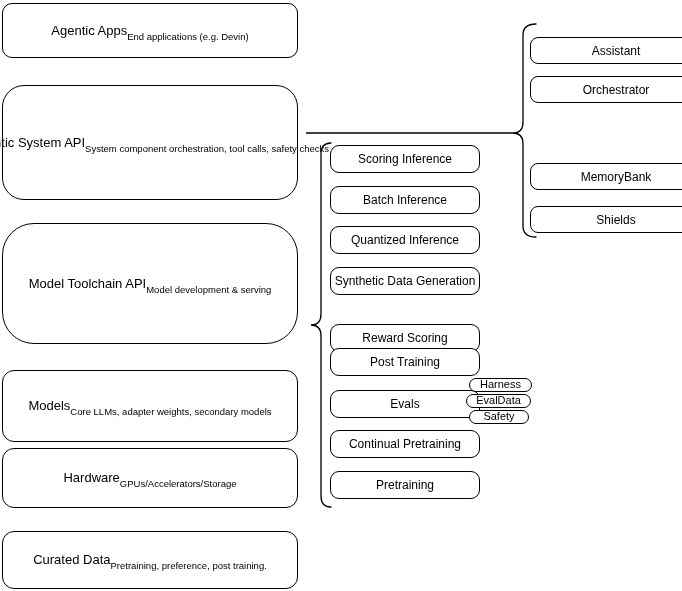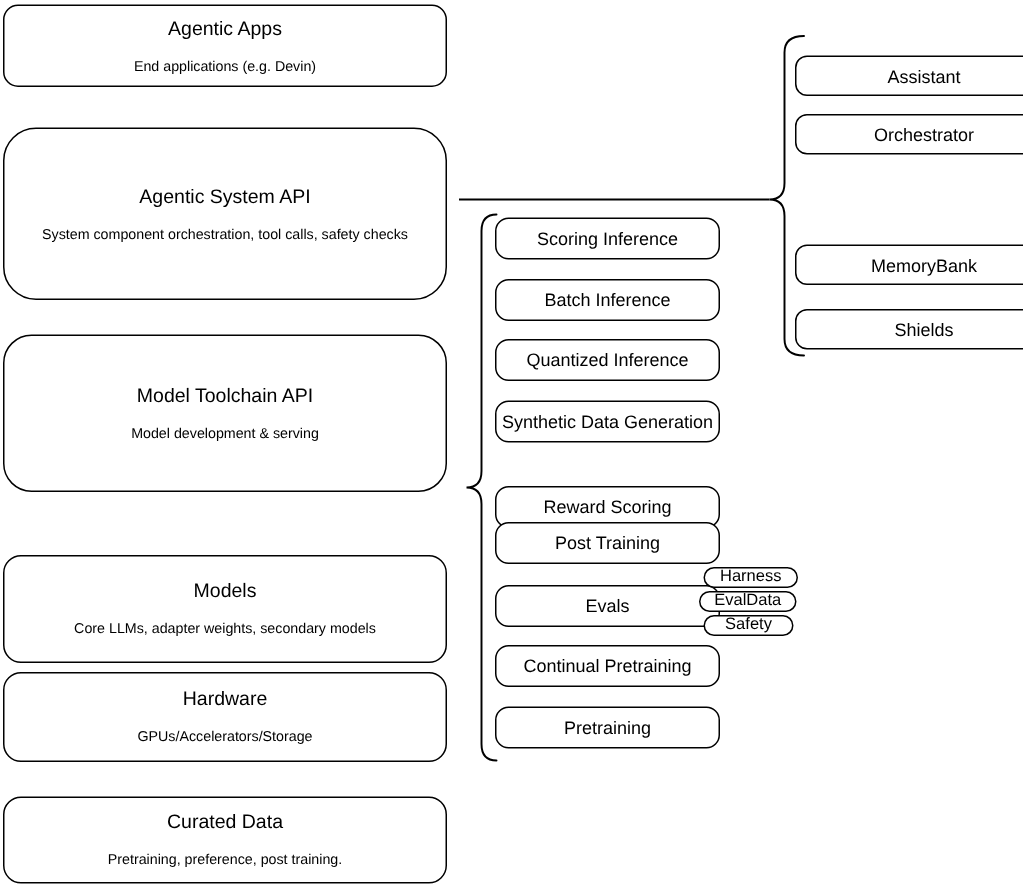--- a/index.html
+++ b/index.html
@@ -27,21 +27,21 @@
     pointer-events:none;
   }
   
   .lbox{
     position:absolute;
     left:2px;
     width:296px;
     border:1.3px solid var(--node-border);
     background:var(--node-fill);
     display:flex;
-    flex-direction:column;
+    flex-direction:row;
     align-items:center;
     justify-content:center;
     text-align:center;
   }
   .ltitle{
     font-size:13px;
     line-height:16px;
     white-space:nowrap;
   }
   .lsub{
@@ -113,21 +113,21 @@
   <div class="lbox" style="top:3px;height:55px;border-radius:10px">
     <div class="ltitle">Agentic Apps</div>
     <div class="lsub">End applications (e.g. Devin)</div>
   </div>
 
   <div class="lbox" style="top:85px;height:115px;border-radius:22px">
     <div class="ltitle">Agentic System API</div>
     <div class="lsub">System component orchestration, tool calls, safety checks</div>
   </div>
 
-  <div class="lbox" style="top:223px;height:105px;border-radius:19px">
+  <div class="lbox" style="top:223px;height:121px;border-radius:32px">
     <div class="ltitle">Model Toolchain API</div>
     <div class="lsub">Model development &amp; serving</div>
   </div>
 
   <div class="lbox" style="top:370px;height:72px;border-radius:12px">
     <div class="ltitle">Models</div>
     <div class="lsub">Core LLMs, adapter weights, secondary models</div>
   </div>
 
   <div class="lbox" style="top:448px;height:60px;border-radius:12px">

